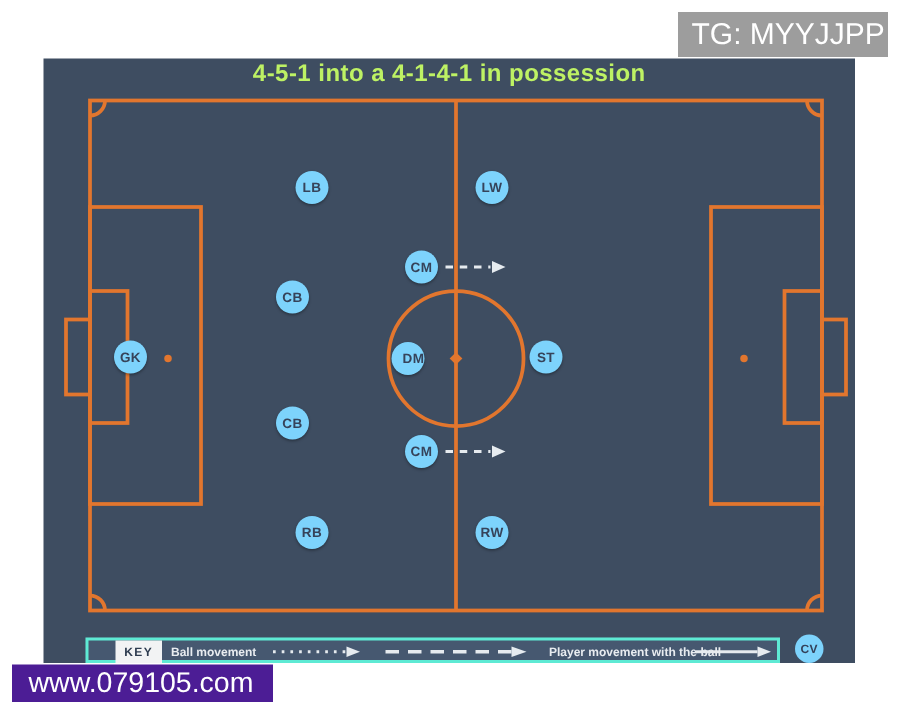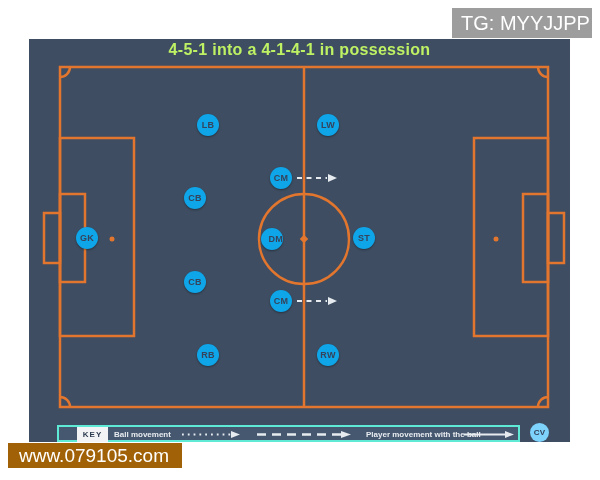--- a/index.html
+++ b/index.html
@@ -13,21 +13,21 @@
     background:#3e4d61;
   }
   .board-title{
     position:absolute;left:0;top:2px;width:100%;text-align:center;
     color:#bef264;font-size:16px;font-weight:bold;letter-spacing:.3px;
   }
   .pitch-svg{position:absolute;left:0;top:0;}
   
   .player{
     position:absolute;width:22px;height:22px;border-radius:50%;
-    background:#0ea5e9;color:#36435a;font-size:9px;font-weight:bold;
+    background:#7dd3fc;color:#36435a;font-size:9px;font-weight:bold;
     display:flex;align-items:center;justify-content:center;
     box-shadow:0 1px 2px rgba(0,0,0,.35);letter-spacing:.3px;
   }
   .move-arrow{position:absolute;left:26px;top:6px;width:42px;height:10px;}
   
   .key-bar{
     position:absolute;left:28px;bottom:0;width:463px;height:17px;
     background:#465870;border:2px solid #5eead4;box-sizing:border-box;
   }
   .key-bar .txt{
@@ -45,21 +45,21 @@
     position:absolute;left:501px;top:384px;width:19px;height:19px;border-radius:50%;
     background:#7dd3fc;color:#33415a;font-size:8px;font-weight:800;
     line-height:19px;text-align:center;letter-spacing:.2px;
   }
   
   .wm{
     position:absolute;background:#a5a5a5;color:#ffffff;
     display:flex;align-items:center;
   }
   .wm-top{left:452px;top:8px;width:140px;height:30px;font-size:20px;padding-left:9px;box-sizing:border-box;background:#9d9d9d;}
-  .wm-bottom{left:8px;top:443px;width:174px;height:25px;font-size:19px;padding-left:11px;box-sizing:border-box;background:#a16207;}
+  .wm-bottom{left:8px;top:443px;width:174px;height:25px;font-size:19px;padding-left:11px;box-sizing:border-box;background:#4c1d95;}
 </style>
 </head>
 <body>
 
 <div class="wm wm-top">TG: MYYJJPP</div>
 
 <div class="board">
 
   <div class="board-title">4-5-1 into a 4-1-4-1 in possession</div>
 

